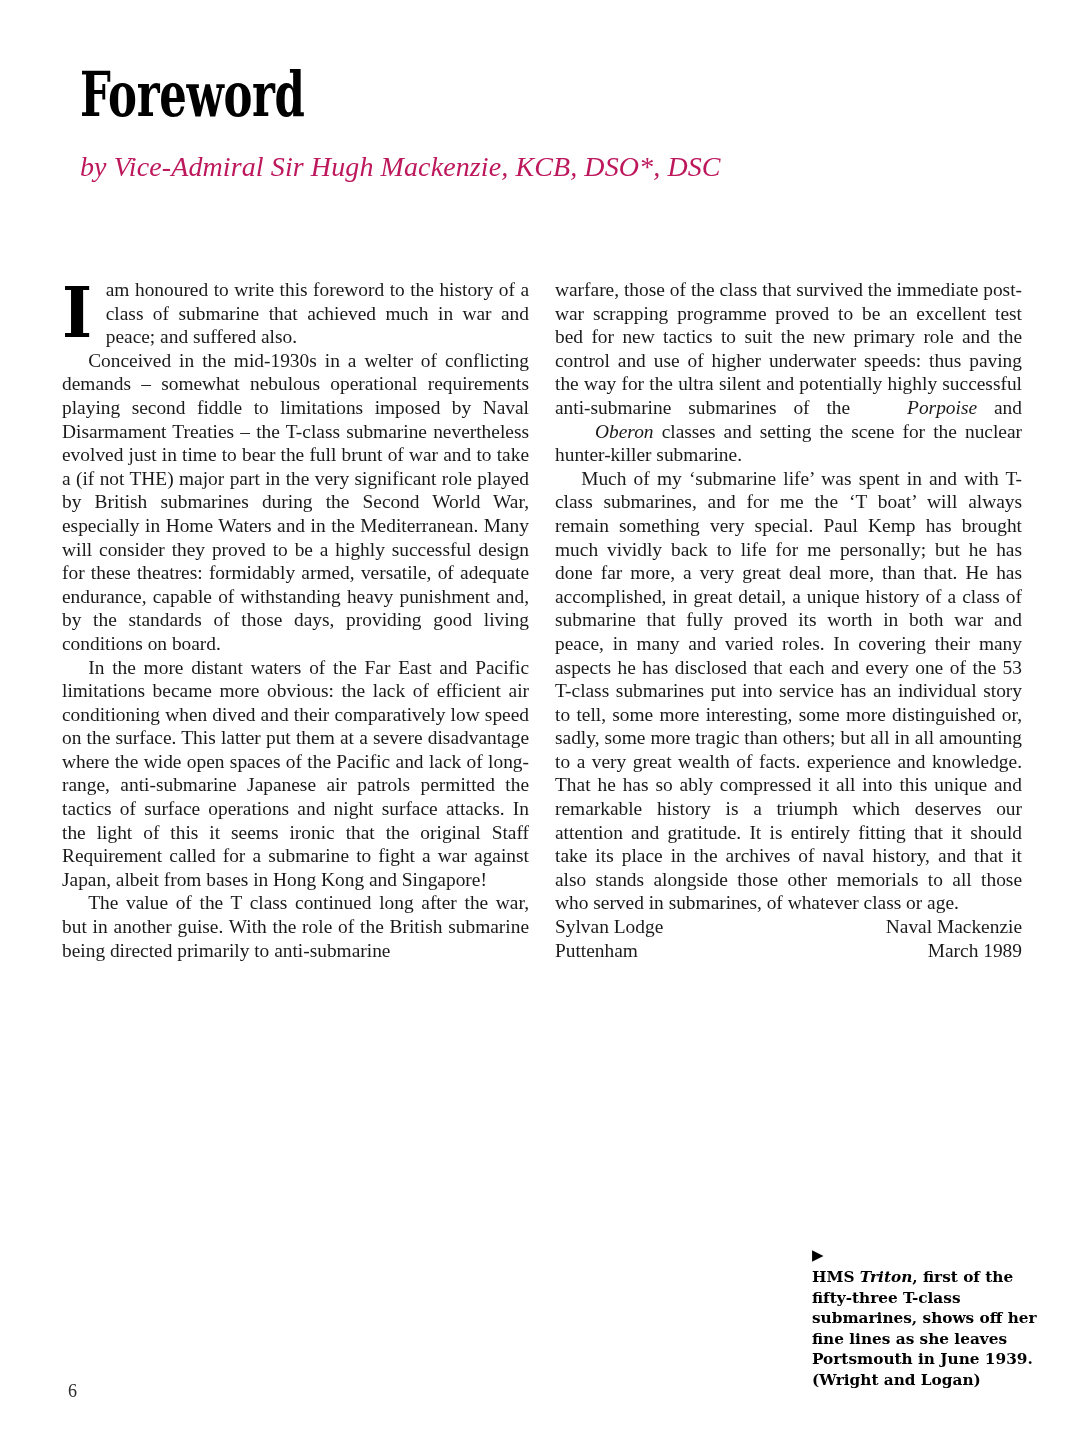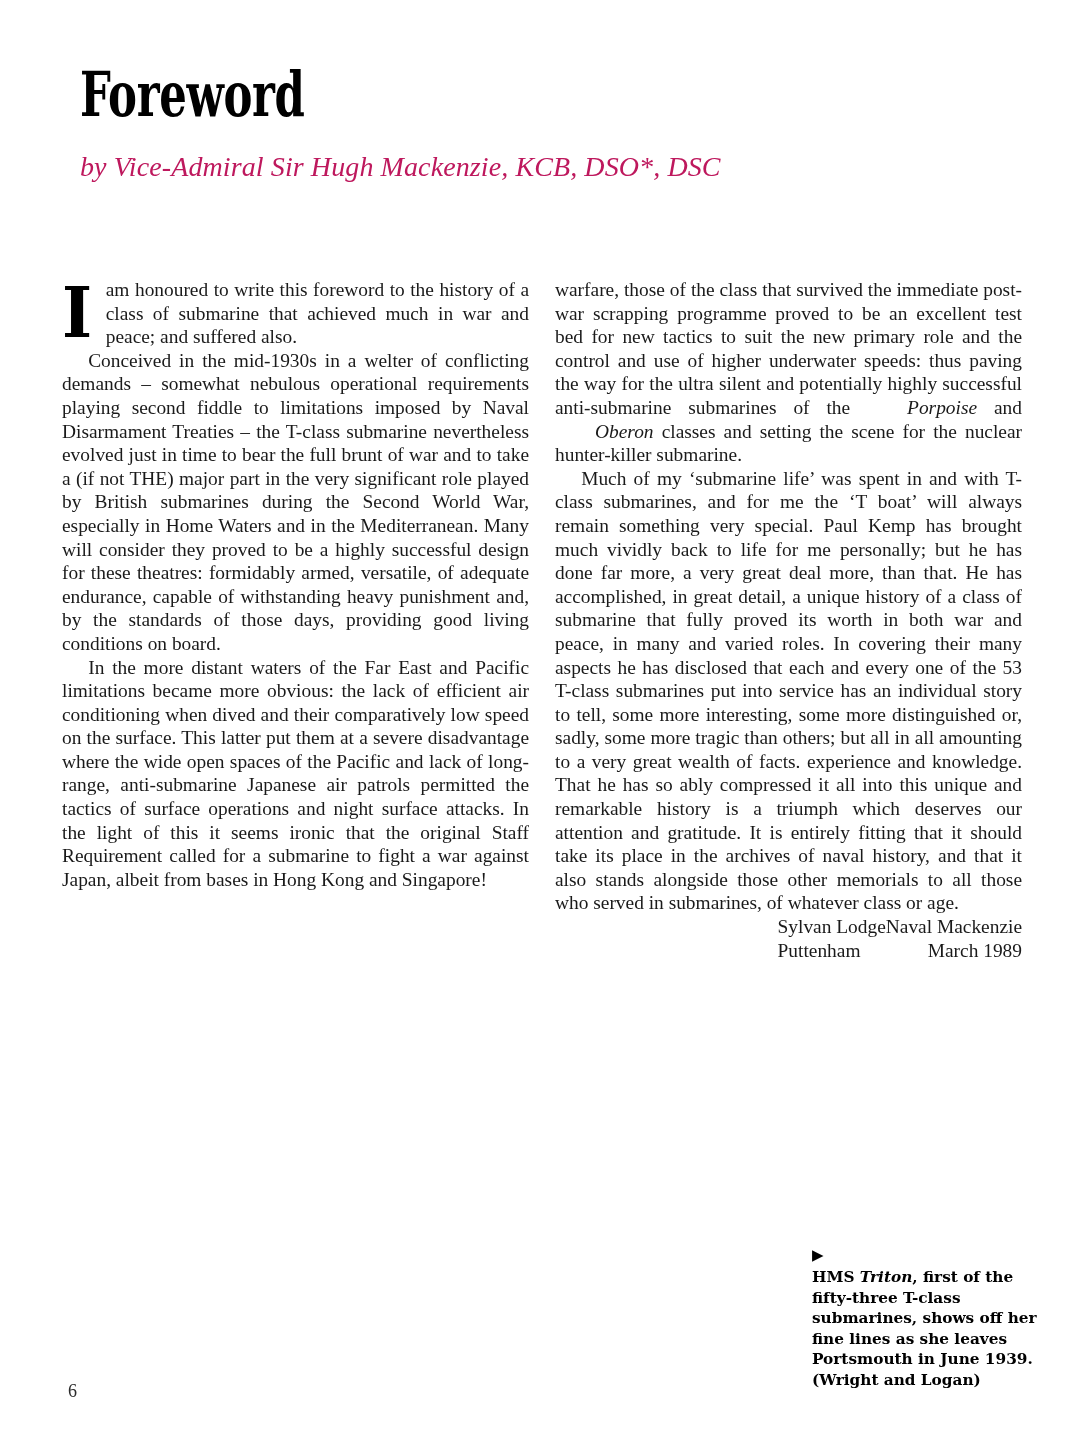--- a/index.html
+++ b/index.html
@@ -91,21 +91,21 @@
   }
 
   em.ital {
     font-style: italic;
     margin-left: 40px;
   }
 
   
   .signature {
     display: flex;
-    justify-content: flex-end;
+    justify-content: space-between;
     font-size: 19.4px;
     line-height: 23.6px;
     color: #1a1a1a;
   }
   .signature .sig-left,
   .signature .sig-right {
     white-space: nowrap;
   }
   .signature .sig-right {
     text-align: right;
@@ -151,20 +151,21 @@
     <h1 class="page-title">Foreword</h1>
     <h2 class="page-subtitle">by Vice-Admiral Sir Hugh Mackenzie, KCB, DSO*, DSC</h2>
   </div>
 
   <div class="columns">
 
     <div class="col">
       <p class="no-indent"><span class="dropcap">I</span><span>am honoured to write this foreword to the history of a class of submarine that achieved much in war and peace; and suffered also.</span></p>
       <p>Conceived in the mid-1930s in a welter of conflicting demands – somewhat nebulous operational requirements playing second fiddle to limitations imposed by Naval Disarmament Treaties – the T-class submarine nevertheless evolved just in time to bear the full brunt of war and to take a (if not THE) major part in the very significant role played by British submarines during the Second World War, especially in Home Waters and in the Mediterranean. Many will consider they proved to be a highly successful design for these theatres: formidably armed, versatile, of adequate endurance, capable of withstanding heavy punishment and, by the standards of those days, providing good living conditions on board.</p>
       <p>In the more distant waters of the Far East and Pacific limitations became more obvious: the lack of efficient air conditioning when dived and their comparatively low speed on the surface. This latter put them at a severe disadvantage where the wide open spaces of the Pacific and lack of long-range, anti-submarine Japanese air patrols permitted the tactics of surface operations and night surface attacks. In the light of this it seems ironic that the original Staff Requirement called for a submarine to fight a war against Japan, albeit from bases in Hong Kong and Singapore!</p>
+      <p>The value of the T class continued long after the war, but in another guise. With the role of the British submarine being directed primarily to anti-submarine</p>
     </div>
 
     <div class="col">
       <p class="no-indent"><span>warfare, those of the class that survived the immediate post-war scrapping programme proved to be an excellent test bed for new tactics to suit the new primary role and the control and use of higher underwater speeds: thus paving the way for the ultra silent and potentially highly successful anti-submarine submarines of the </span><em class="ital">Porpoise</em><span> and </span><em class="ital">Oberon</em><span> classes and setting the scene for the nuclear hunter-killer submarine.</span></p>
       <p>Much of my ‘submarine life’ was spent in and with T-class submarines, and for me the ‘T boat’ will always remain something very special. Paul Kemp has brought much vividly back to life for me personally; but he has done far more, a very great deal more, than that. He has accomplished, in great detail, a unique history of a class of submarine that fully proved its worth in both war and peace, in many and varied roles. In covering their many aspects he has disclosed that each and every one of the 53 T-class submarines put into service has an individual story to tell, some more interesting, some more distinguished or, sadly, some more tragic than others; but all in all amounting to a very great wealth of facts. experience and knowledge. That he has so ably compressed it all into this unique and remarkable history is a triumph which deserves our attention and gratitude. It is entirely fitting that it should take its place in the archives of naval history, and that it also stands alongside those other memorials to all those who served in submarines, of whatever class or age.</p>
 
       <div class="signature">
         <div class="sig-left">
           <div>Sylvan Lodge</div>
           <div>Puttenham</div>

